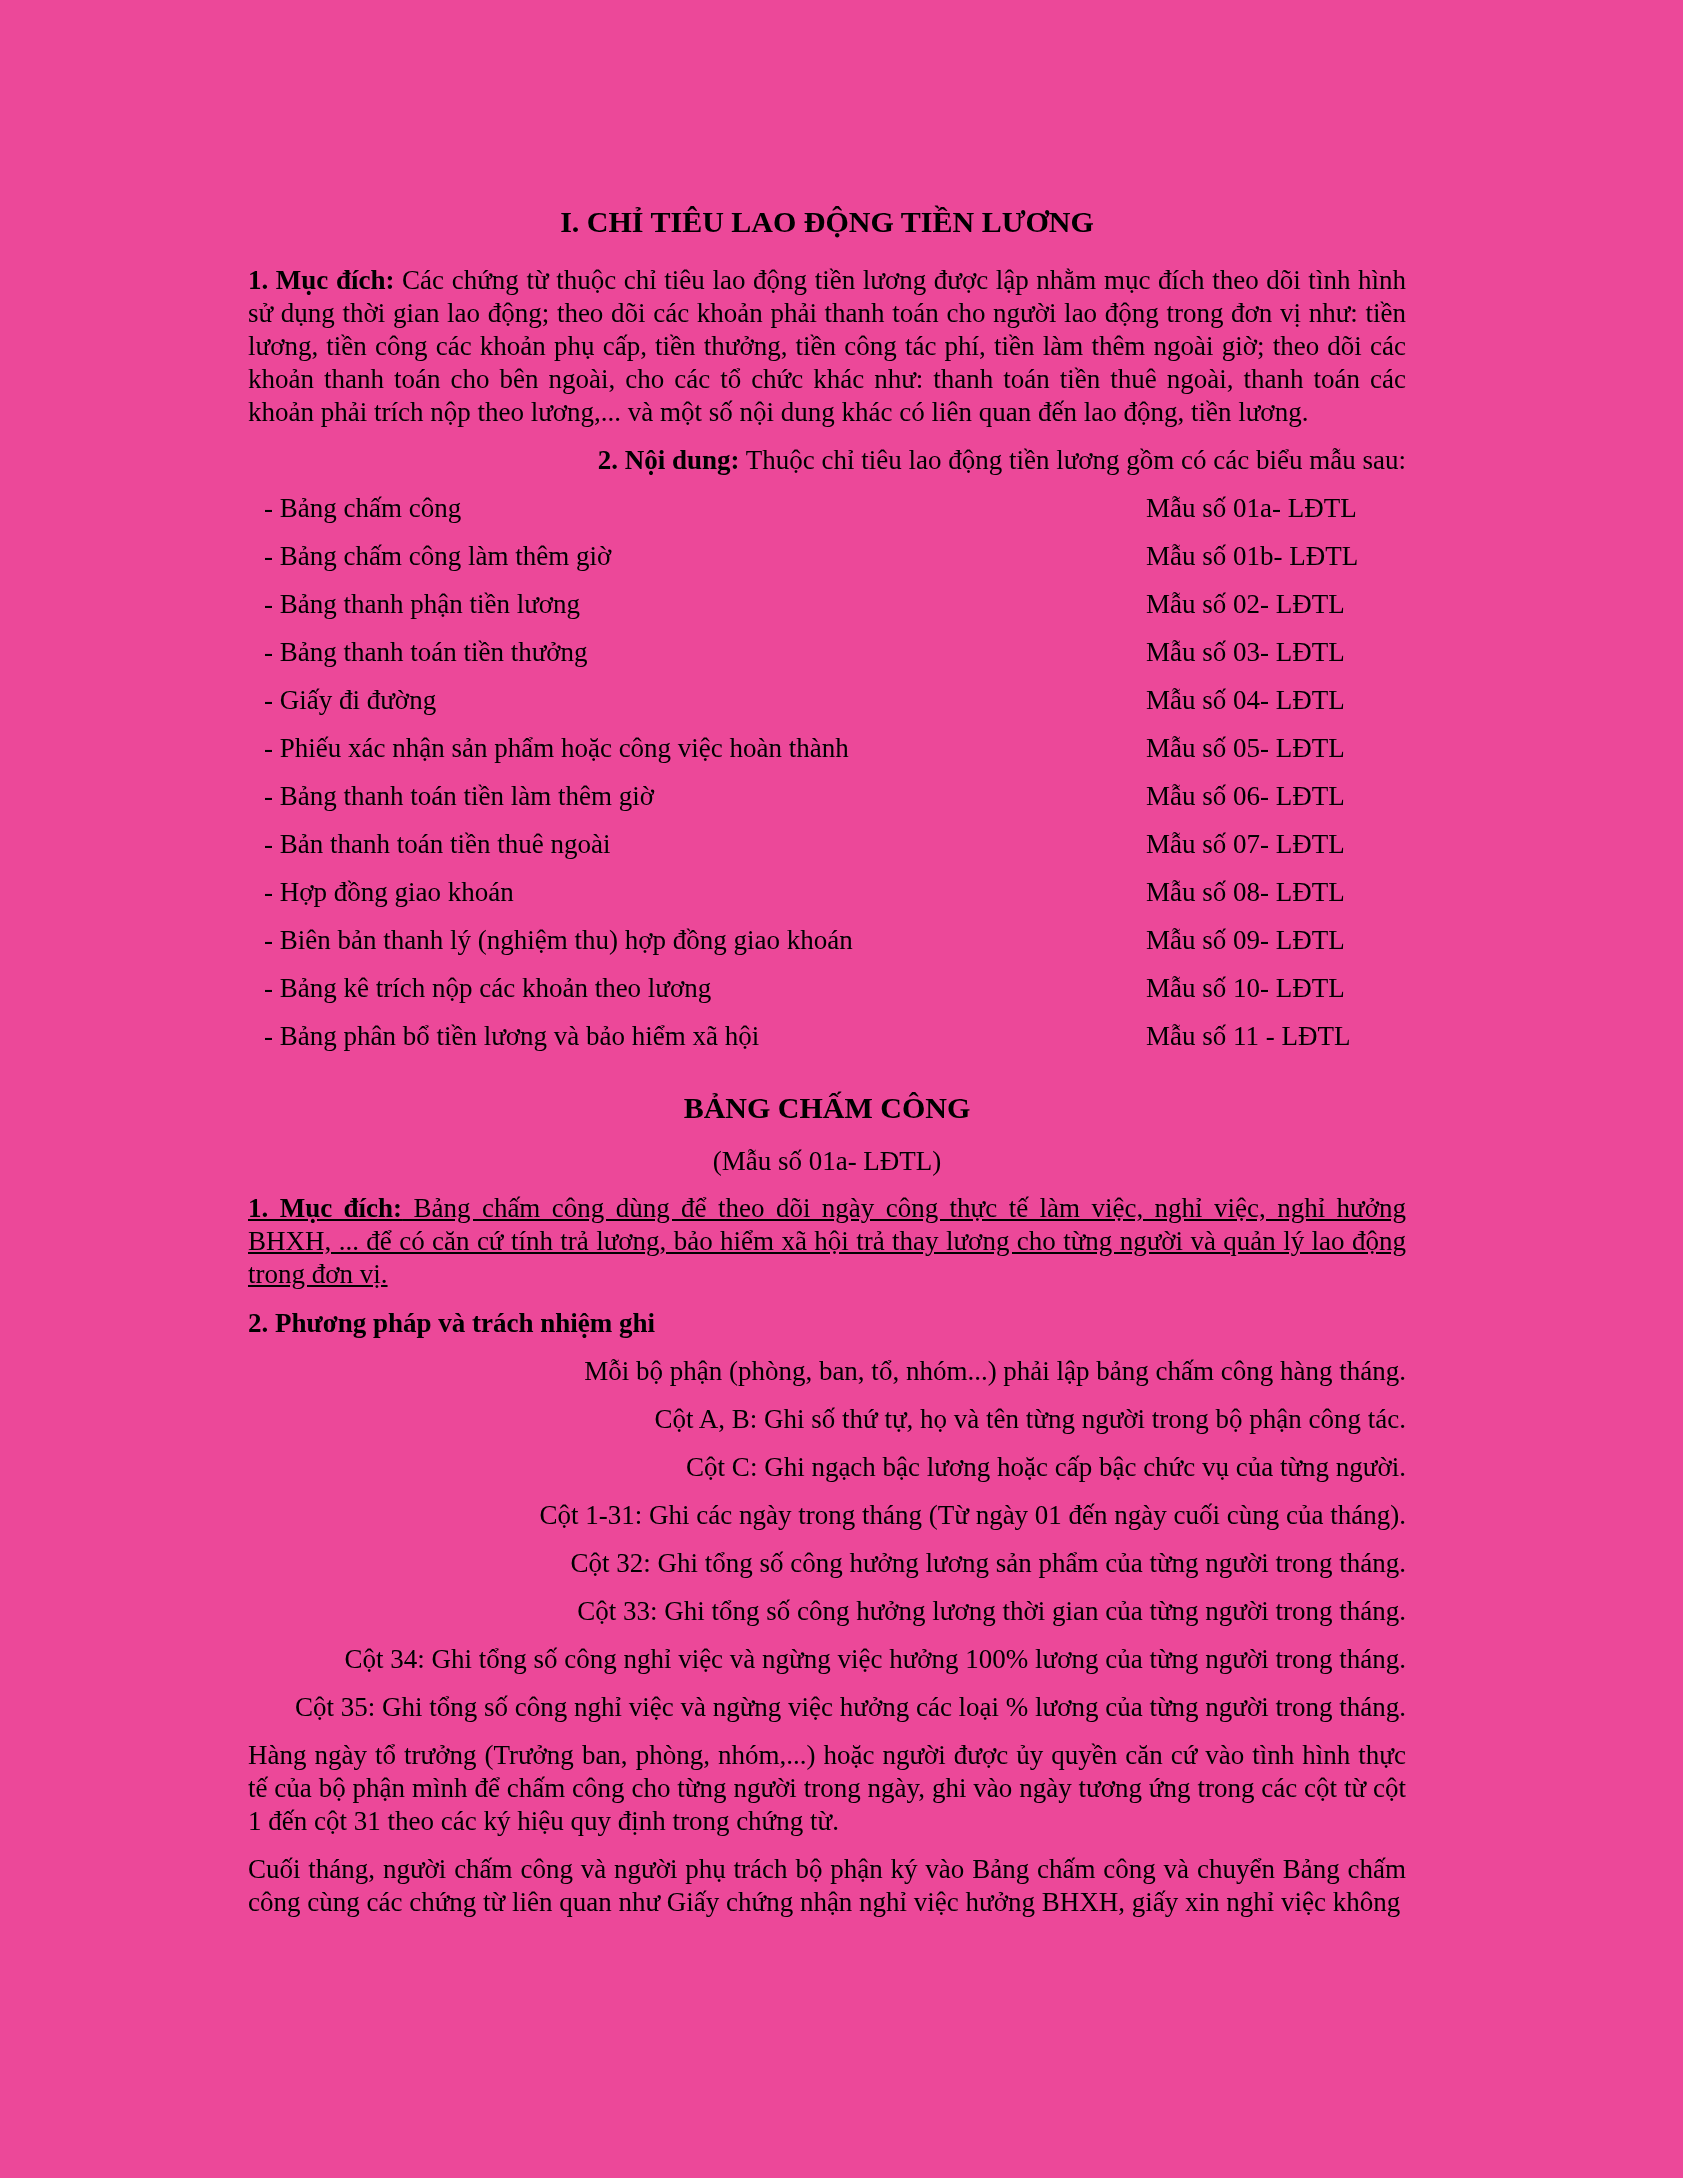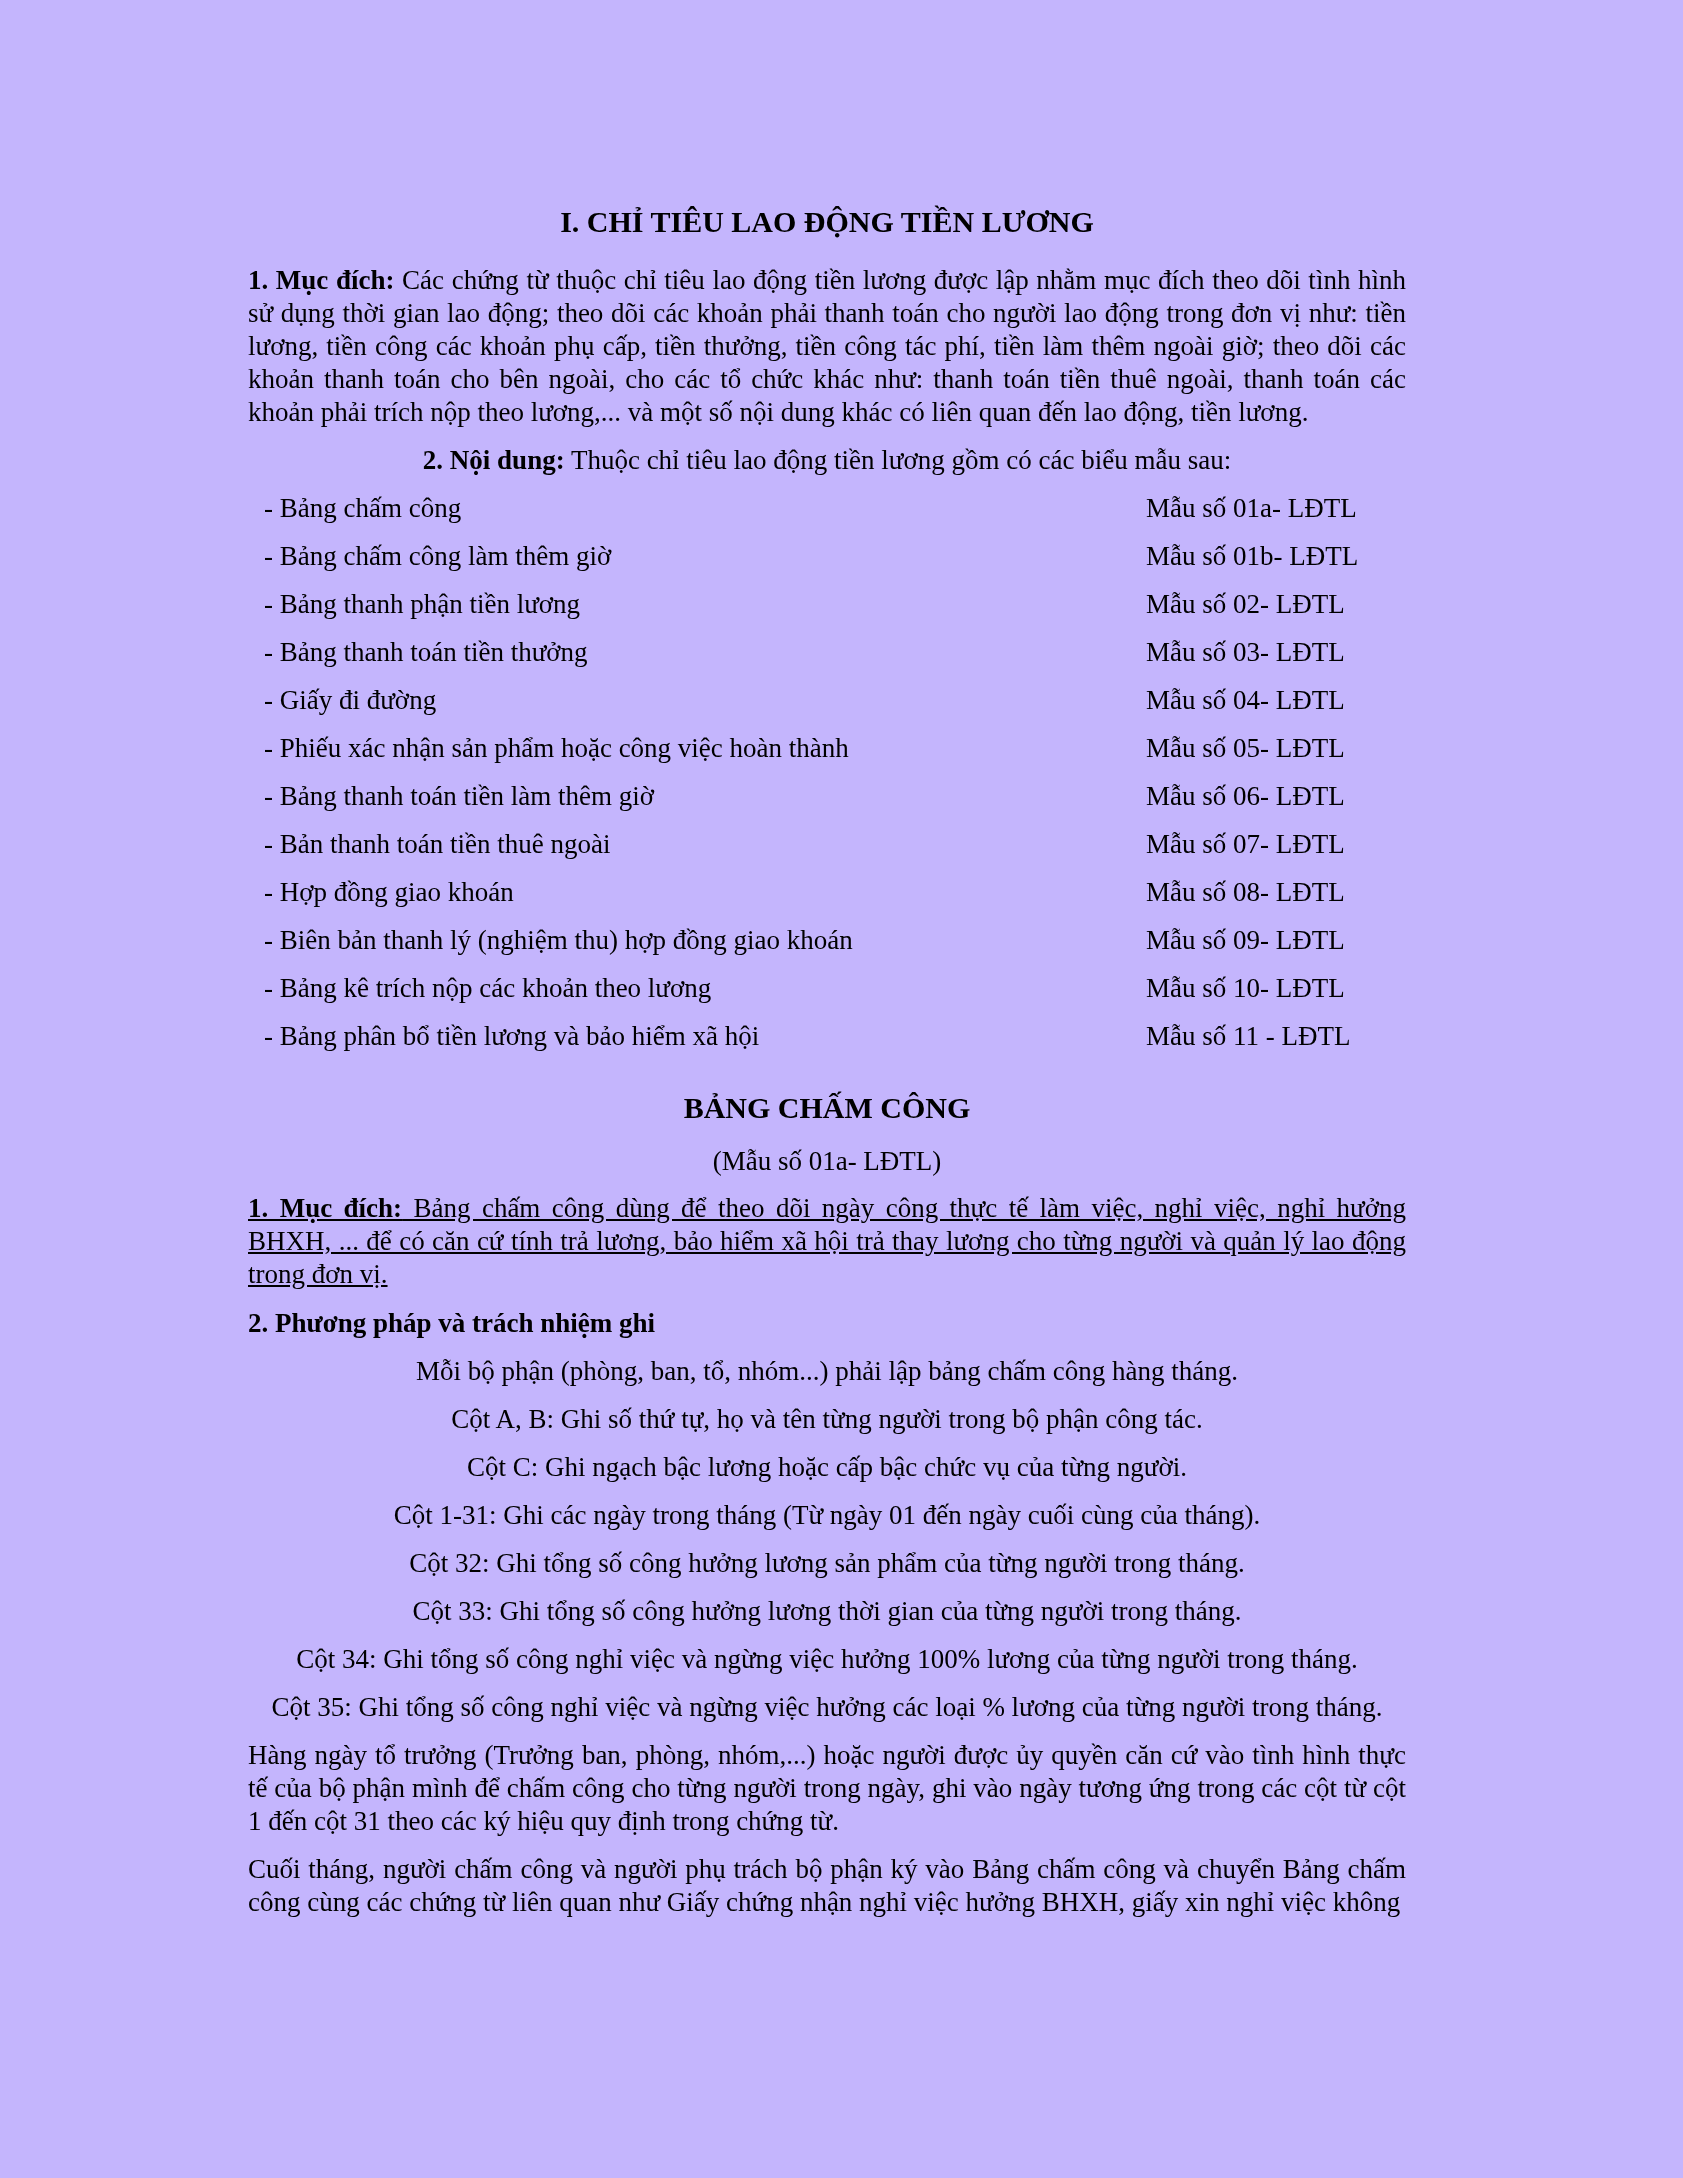--- a/index.html
+++ b/index.html
@@ -1,32 +1,32 @@
 <!DOCTYPE html>
 <html><head>
 <meta charset="utf-8">
 <style>
   html,body { margin:0; padding:0; background:#ffffff; }
   .page {
-    position:relative; width:1683px; height:2178px; background:#c4b5fd;
+    position:relative; width:1683px; height:2178px; background:#ec4899;
     font-family:"Liberation Serif","DejaVu Serif",serif; color:#000000;
     overflow:hidden;
   }
   .content {
     position:absolute; left:248px; top:203px; width:1158px;
     font-size:27px; line-height:33px;
   }
   h1, h2 {
     font-size:30px; line-height:38px; font-weight:bold; text-align:center;
     margin:0;
   }
   h1 { margin-bottom:23px; }
   h2 { margin-top:36px; margin-bottom:18px; }
   h3 { font-size:27px; line-height:33px; font-weight:bold; margin:0 0 15px 0; text-align:left; }
-  p { margin:0 0 15px 0; text-align:center; }
+  p { margin:0 0 15px 0; text-align:right; }
   p.just { text-align:justify; }
   p.center { text-align:center; margin-bottom:14px; }
   p.purpose2 { margin-bottom:16px;text-decoration:underline; }
   .forms { margin:6px 0 16px 0; }
   .form-row {
     position:relative; padding-left:16px; line-height:33px; margin-bottom:15px;
     text-align:left;
   }
   .form-code { position:absolute; left:898px; top:0; white-space:nowrap; }
   b { font-weight:bold; }

